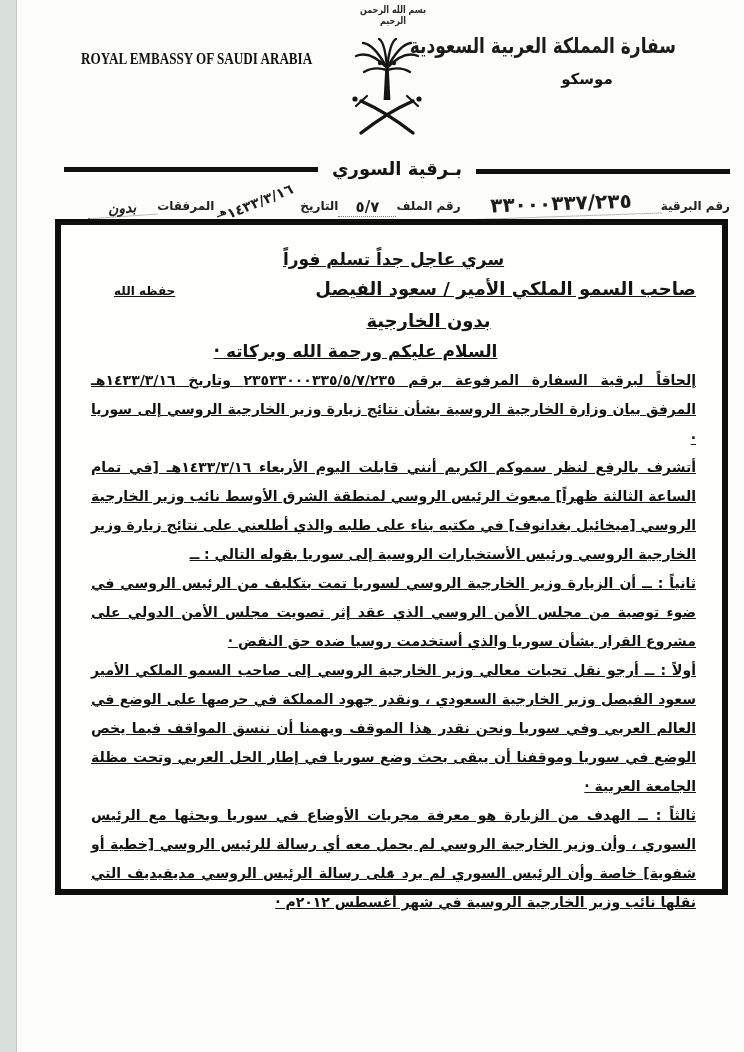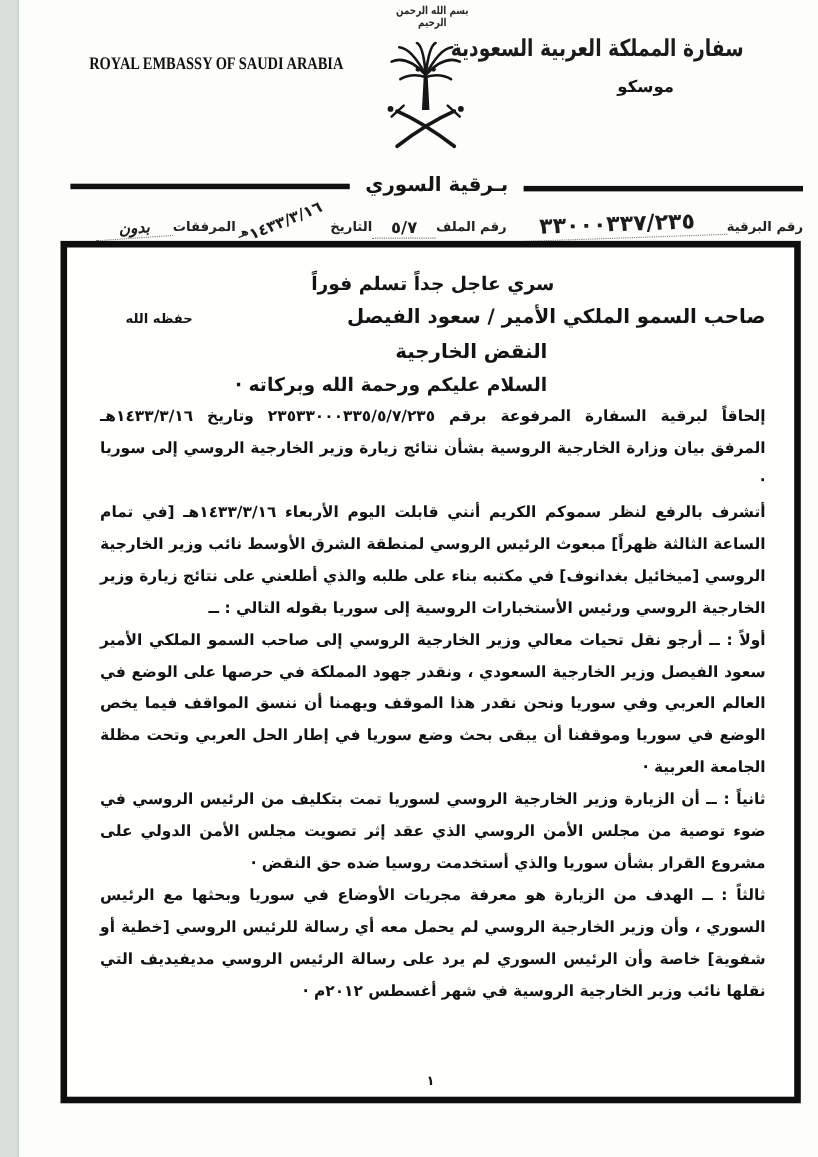--- a/index.html
+++ b/index.html
@@ -60,23 +60,23 @@
   .hw-telno { width:200px; font-size:20px; transform:rotate(-2deg); padding-bottom:1px; }
   .hw-fileno { width:58px; font-size:15px; }
   .hw-date {
     width:86px; font-size:14px; transform:rotate(-22deg) translateY(-6px);
     border-bottom:none !important; white-space:nowrap;
   }
   .hw-date .hijri { font-size:10px; vertical-align:super; }
   .hw-attach { width:70px; font-size:14px; font-style:italic; transform:rotate(-4deg); }
   
   .doc-box {
-    position:absolute; left:55px; top:219px; width:673px; height:784px;
+    position:absolute; left:55px; top:219px; width:673px; height:676px;
     border:6px solid #0e0e0e; background:#fffffe;
-    padding:20px 26px 0 30px; direction:rtl;
+    padding:20px 26px 0 30px; direction:rtl;text-decoration:underline;
   }
   .cls-line { text-align:center; font-size:17px; font-weight:bold; line-height:29px; }
   .addr-row {
     display:flex; justify-content:space-between; align-items:baseline;
     font-size:18px; font-weight:bold; line-height:30px;
   }
   .addr-row .blessing { margin-left:23px; font-size:12px; }
   .addr-title { text-align:center; font-size:18px; font-weight:bold; line-height:30px; transform:translateX(35px); }
   .greeting  { text-align:center; font-size:17px; font-weight:bold; line-height:30px; transform:translateX(-38px); }
   .body-text p {
@@ -150,23 +150,23 @@
   <span class="lbl">المرفقات</span>
   <span class="slot hand hw-attach">بدون</span>
 </div>
 
 <div class="doc-box">
   <div class="cls-line">سري عاجل جداً تسلم فوراً</div>
   <div class="addr-row">
     <span>صاحب السمو الملكي الأمير / سعود الفيصل</span>
     <span class="blessing">حفظه الله</span>
   </div>
-  <div class="addr-title">النقض الخارجية</div>
+  <div class="addr-title">بدون الخارجية</div>
   <div class="greeting">السلام عليكم ورحمة الله وبركاته ·</div>
   <div class="body-text">
     <p>إلحاقاً لبرقية السفارة المرفوعة برقم ٢٣٥٣٣٠٠٠٣٣٥/٥/٧/٢٣٥ وتاريخ ١٤٣٣/٣/١٦هـ المرفق بيان وزارة الخارجية الروسية بشأن نتائج زيارة وزير الخارجية الروسي إلى سوريا ·</p>
     <p>أتشرف بالرفع لنظر سموكم الكريم أنني قابلت اليوم الأربعاء ١٤٣٣/٣/١٦هـ [في تمام الساعة الثالثة ظهراً] مبعوث الرئيس الروسي لمنطقة الشرق الأوسط نائب وزير الخارجية الروسي [ميخائيل بغدانوف] في مكتبه بناء على طلبه والذي أطلعني على نتائج زيارة وزير الخارجية الروسي ورئيس الأستخبارات الروسية إلى سوريا بقوله التالي : ــ</p>
+    <p>ثانياً : ــ أن الزيارة وزير الخارجية الروسي لسوريا تمت بتكليف من الرئيس الروسي في ضوء توصية من مجلس الأمن الروسي الذي عقد إثر تصويت مجلس الأمن الدولي على مشروع القرار بشأن سوريا والذي أستخدمت روسيا ضده حق النقض ·</p>
     <p>أولاً : ــ أرجو نقل تحيات معالي وزير الخارجية الروسي إلى صاحب السمو الملكي الأمير سعود الفيصل وزير الخارجية السعودي ، ونقدر جهود المملكة في حرصها على الوضع في العالم العربي وفي سوريا ونحن نقدر هذا الموقف ويهمنا أن ننسق المواقف فيما يخص الوضع في سوريا وموقفنا أن يبقى بحث وضع سوريا في إطار الحل العربي وتحت مظلة الجامعة العربية ·</p>
-    <p>ثانياً : ــ أن الزيارة وزير الخارجية الروسي لسوريا تمت بتكليف من الرئيس الروسي في ضوء توصية من مجلس الأمن الروسي الذي عقد إثر تصويت مجلس الأمن الدولي على مشروع القرار بشأن سوريا والذي أستخدمت روسيا ضده حق النقض ·</p>
     <p>ثالثاً : ــ الهدف من الزيارة هو معرفة مجريات الأوضاع في سوريا وبحثها مع الرئيس السوري ، وأن وزير الخارجية الروسي لم يحمل معه أي رسالة للرئيس الروسي [خطية أو شفوية] خاصة وأن الرئيس السوري لم يرد على رسالة الرئيس الروسي مديفيديف التي نقلها نائب وزير الخارجية الروسية في شهر أغسطس ٢٠١٢م ·</p>
   </div>
   <div class="page-num">١</div>
 </div>
 
 </body></html>

